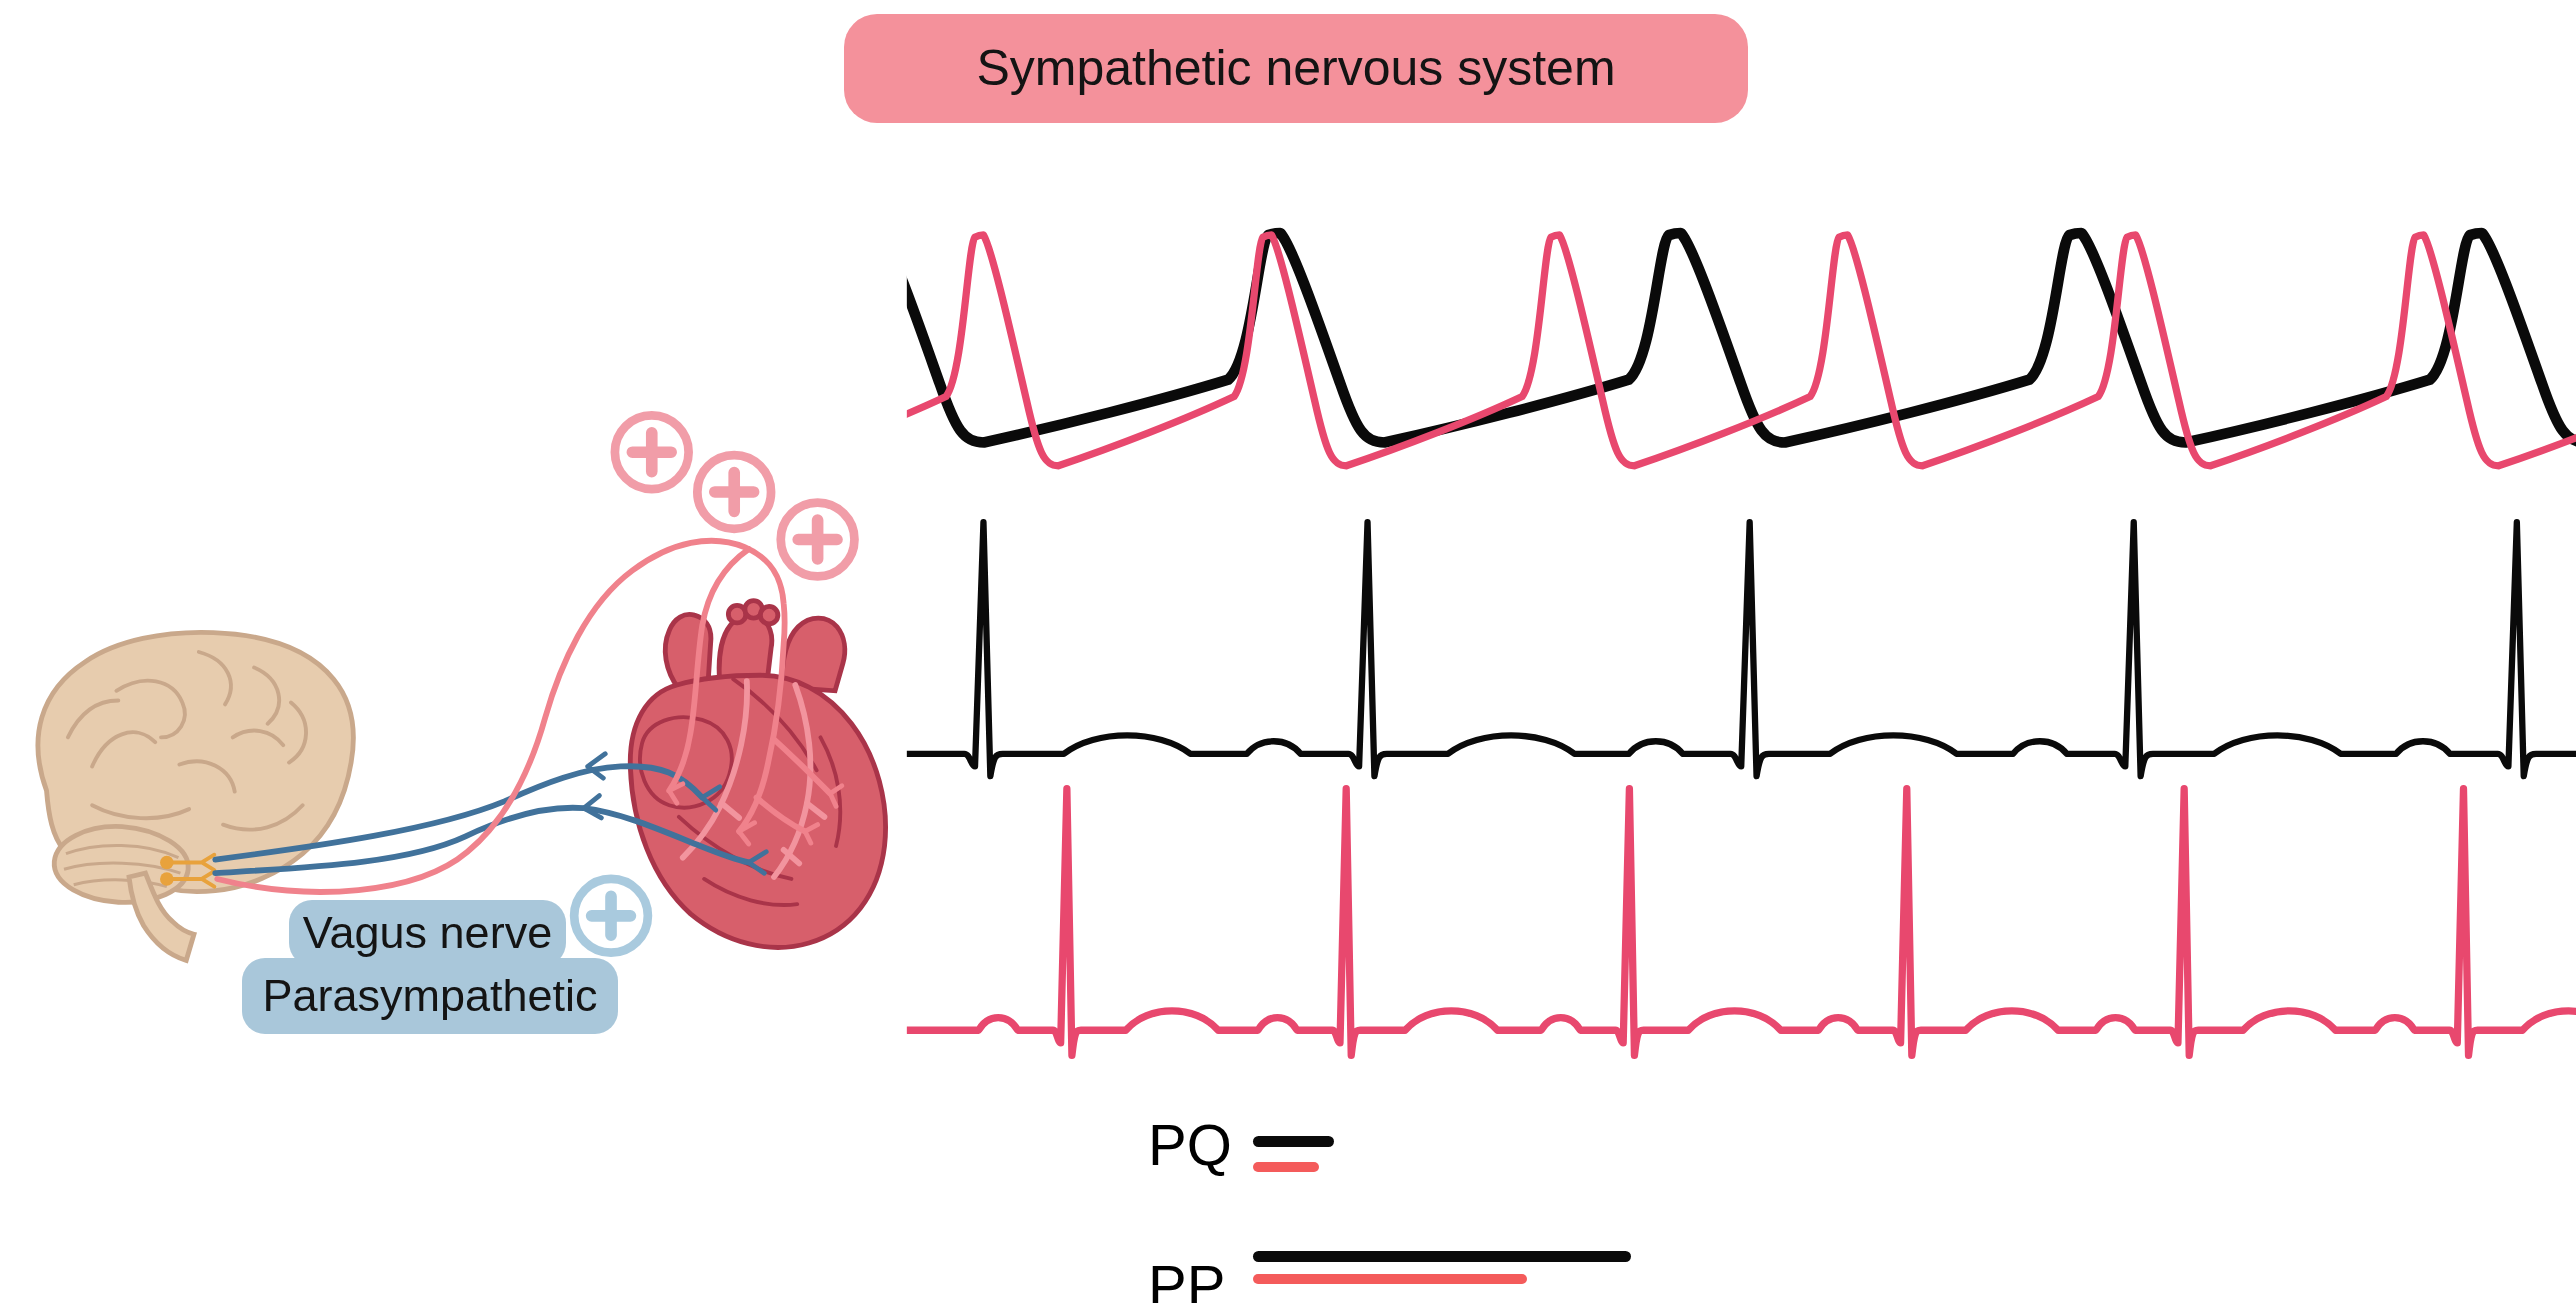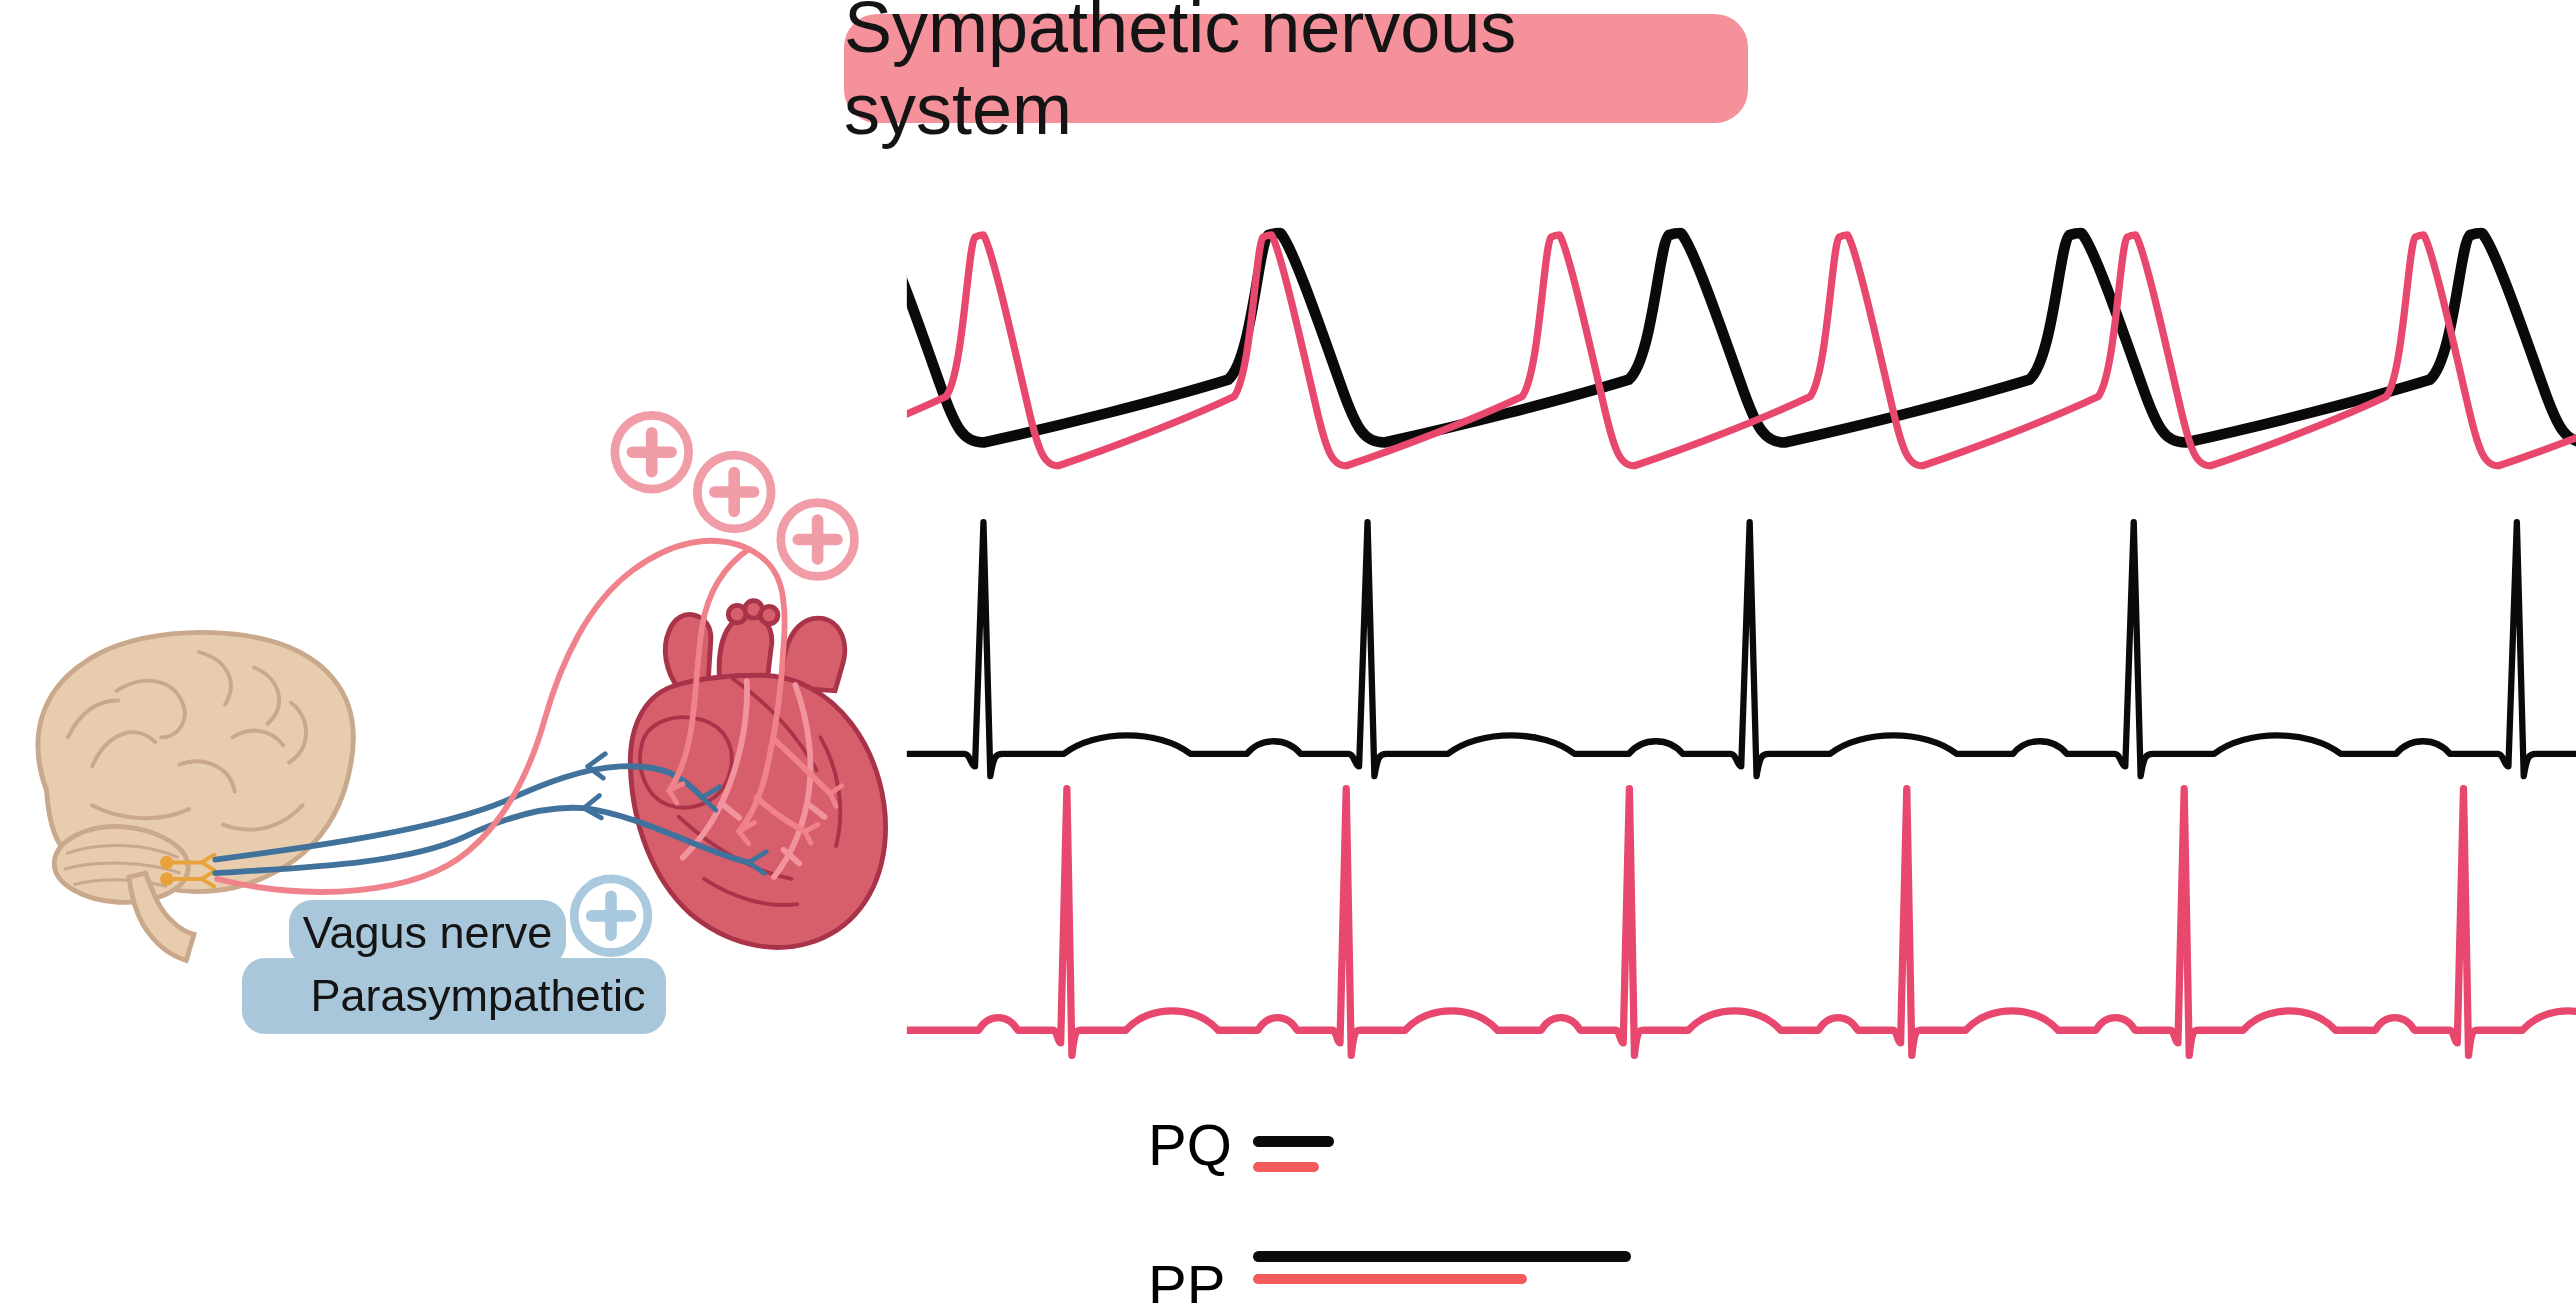--- a/index.html
+++ b/index.html
@@ -1,20 +1,20 @@
 <!DOCTYPE html>
 <html><head>
 <meta charset="utf-8">
 <style>
   html,body{margin:0;padding:0;background:#ffffff;}
   .stage{position:relative;width:2576px;height:1304px;background:#ffffff;overflow:hidden;
          font-family:"Liberation Sans","DejaVu Sans",sans-serif;color:#141414;}
   .abs{position:absolute;}
   .pill{display:flex;align-items:center;justify-content:center;color:#141414;}
-  .title-pill{left:844px;top:13.6px;width:904px;height:109px;border-radius:33px;font-size:72px;font-weight:500;}
+  .title-pill{left:844px;top:13.6px;width:904px;height:109px;border-radius:33px;font-size:50px;font-weight:500;}
   .symp-pill{left:223px;top:460px;width:403px;height:134px;border-radius:41px;font-size:56px;font-weight:500;}
   .vagus1-pill{left:289px;top:900px;width:277px;height:66px;border-radius:23px;font-size:45px;}
   .vagus2-pill{left:242px;top:958px;width:376px;height:76px;border-radius:23px;font-size:45px;}
   .legend-label{font-size:58px;color:#000000;line-height:1.05;}
   .legend-bar{border-radius:6.8px;}
   svg{position:absolute;left:0;top:0;}
 </style>
 </head>
 <body>
 
@@ -111,21 +111,21 @@
   </svg>
 
   <div class="abs pill title-pill" style="background: rgb(244, 145, 155);">
     <span>Sympathetic nervous system</span>
   </div>
 
 
   <div class="abs pill vagus1-pill" style="background: rgb(169, 199, 218); text-align: right;">
     <span>Vagus nerve</span>
   </div>
-  <div class="abs pill vagus2-pill" style="background: rgb(169, 199, 218); padding-left: 48px;">
+  <div class="abs pill vagus2-pill" style="background: rgb(169, 199, 218);">
     <span>Parasympathetic</span>
   </div>
 
   <svg width="2576" height="1304" viewBox="0 0 2656 1344">
     <g>
       <circle cx="672" cy="466" r="38" stroke-width="9" fill="#FFFFFF" stroke="#F19DA8"></circle>
       <path d="M 652,466 h40 M 672,446 v40" fill="none" stroke-width="12" stroke-linecap="round" stroke="#F19DA8"></path>
     </g>
     <g>
       <circle cx="757" cy="507" r="38" stroke-width="9" fill="#FFFFFF" stroke="#F19DA8"></circle>

